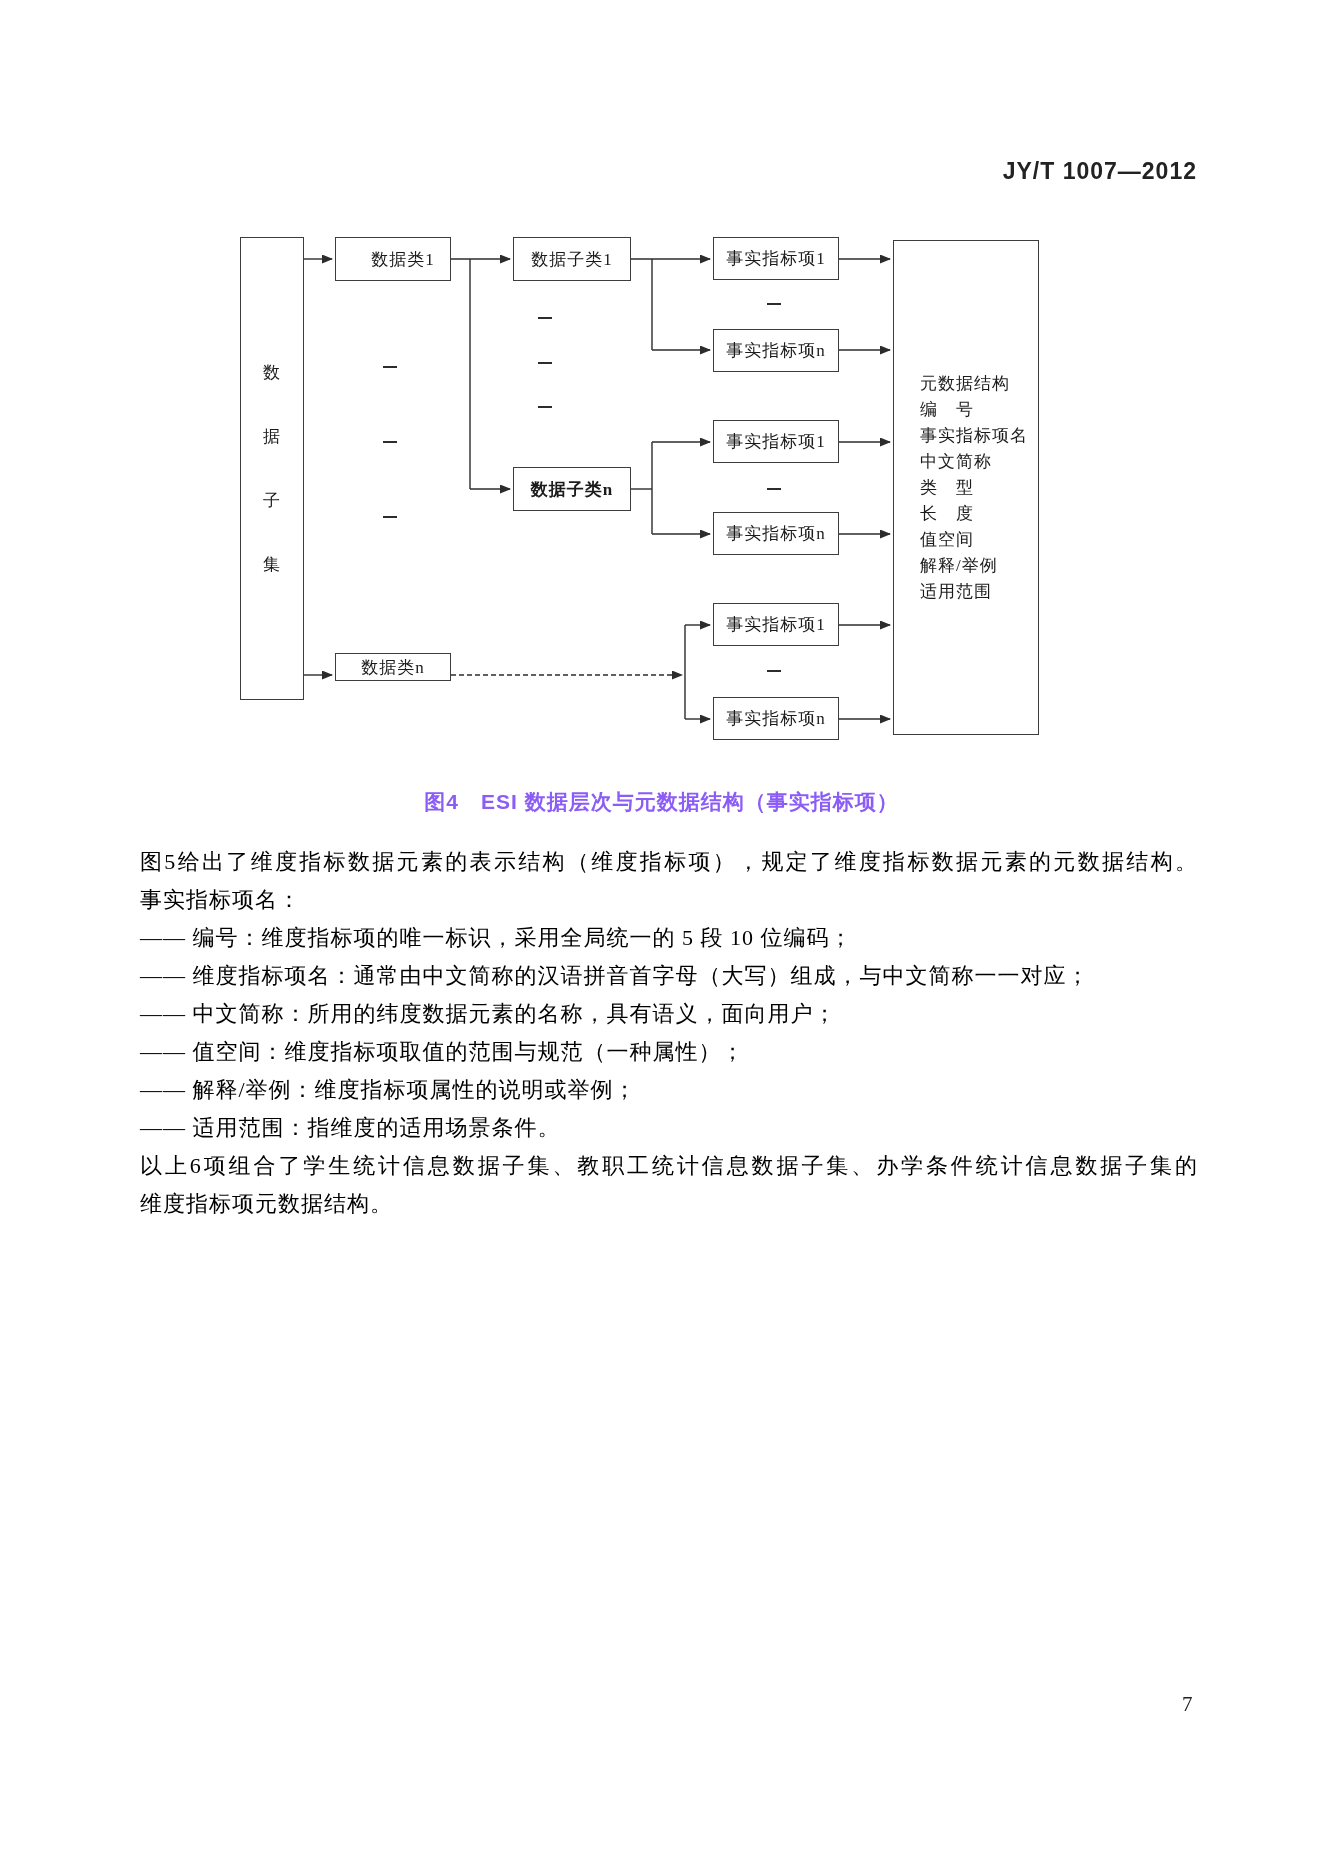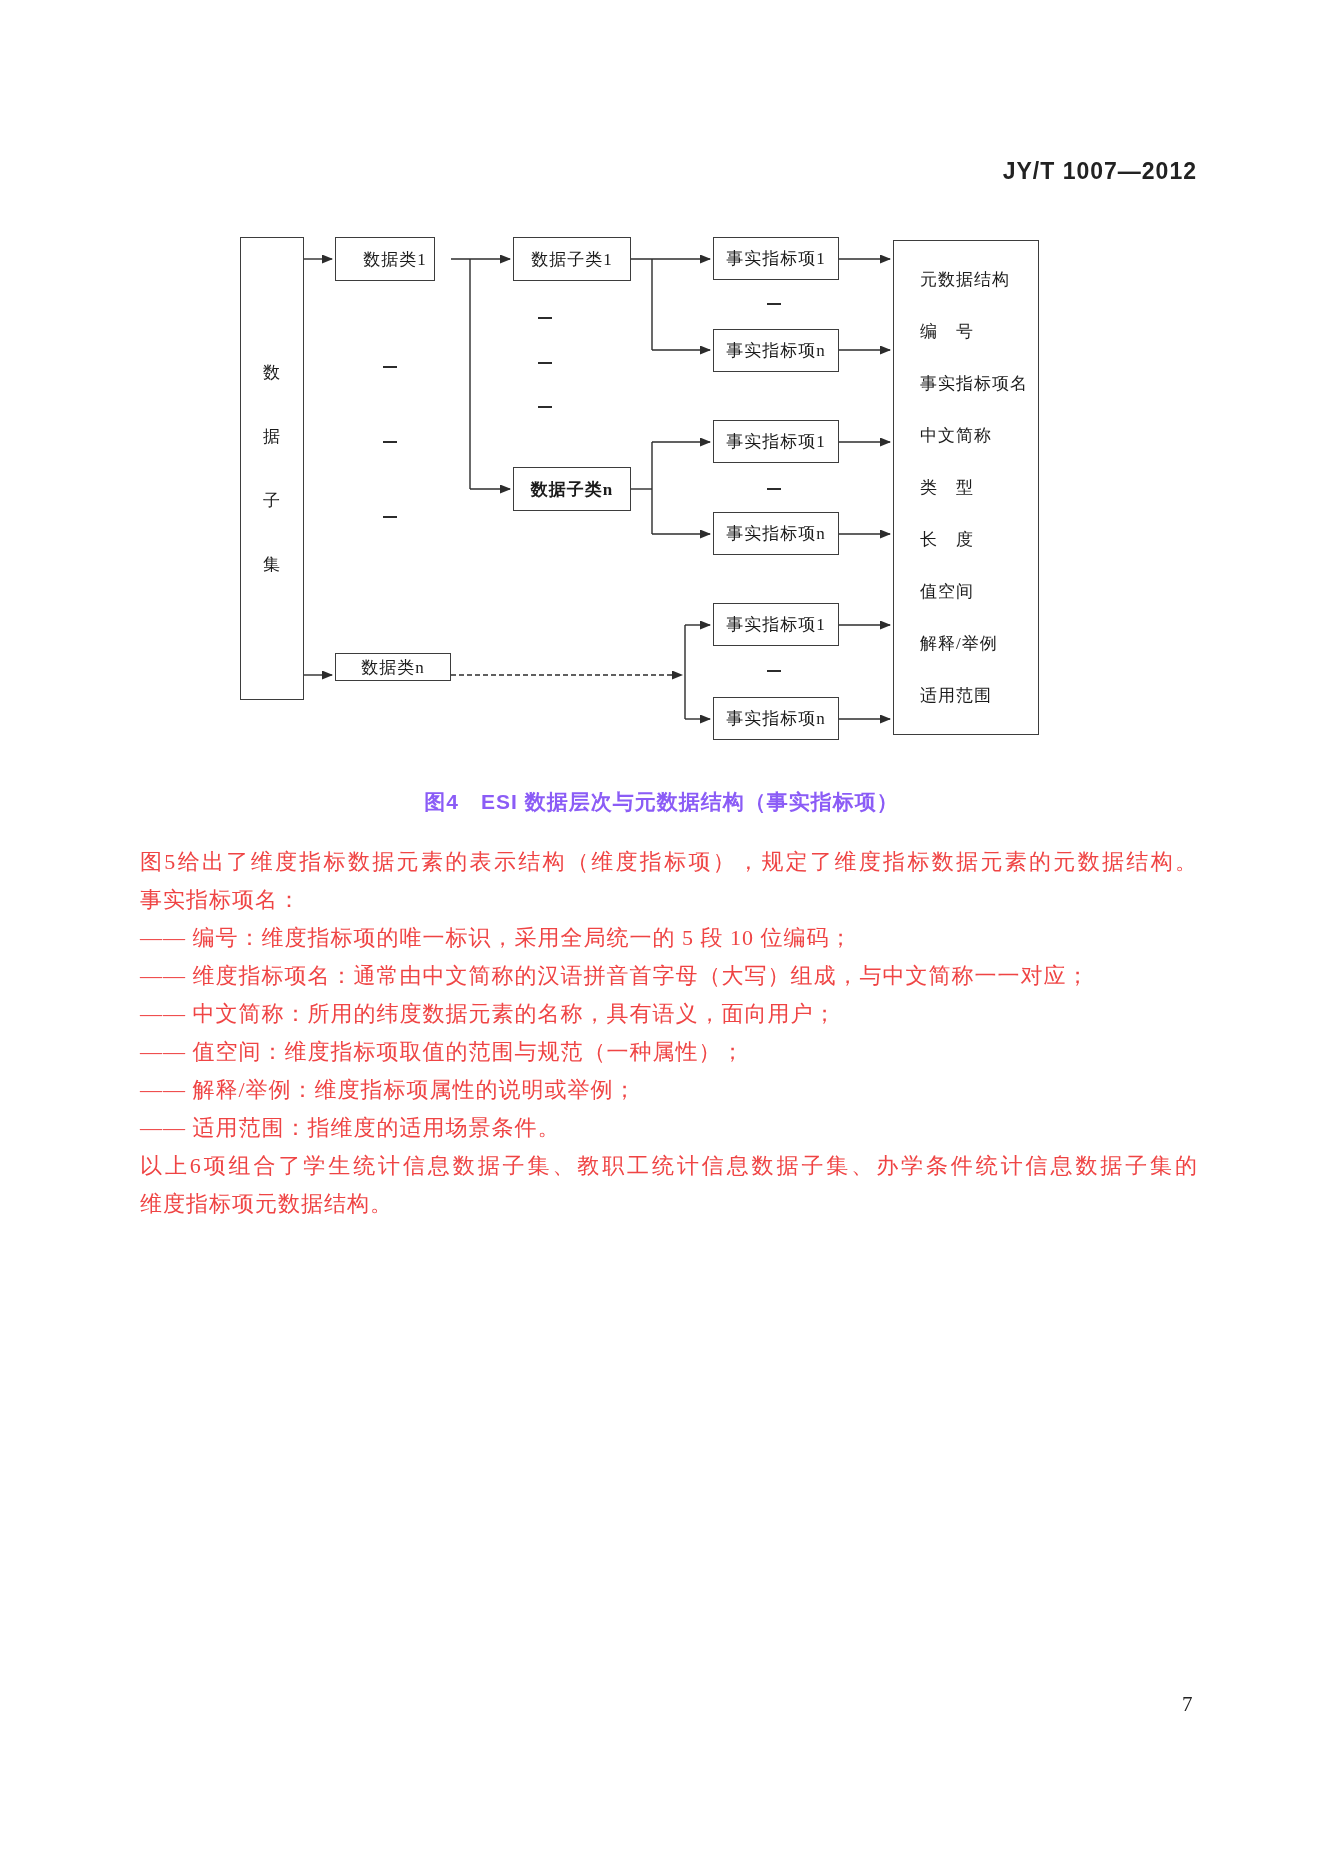--- a/index.html
+++ b/index.html
@@ -16,32 +16,32 @@
   
   .diagram { position:absolute; left:0; top:0; width:1323px; height:780px; }
   .connectors { position:absolute; left:0; top:0; pointer-events:none; }
   .dbox {
     position:absolute; box-sizing:border-box; border:1.5px solid #3d3d3d; background:#fff;
     display:flex; align-items:center; justify-content:center;
     font-size:17px; color:#1b1b1b; letter-spacing:1px;
   }
   .left-box { flex-direction:column; gap:41px; }
   .right-box { flex-direction:column; align-items:flex-start; justify-content:center;
-               gap:35px; padding-left:26px; letter-spacing:1px; }
+               gap:9px; padding-left:26px; letter-spacing:1px; }
   .right-box div { line-height:17px; }
   .dash { position:absolute; width:14px; height:2px; background:#2c2c2c; }
   
   .caption {
     position:absolute; left:0; top:788px; width:1323px; text-align:center;
     font-family:"Liberation Sans","DejaVu Sans",sans-serif;
     font-weight:700; font-size:21px; letter-spacing:1px; color:#8b5cf6;
   }
   .body-text {
     position:absolute; left:140px; top:843px; width:1058px;
-    font-size:22px; line-height:38px; letter-spacing:1px; color:#ef4444;
+    font-size:22px; line-height:38px; letter-spacing:1px; color:#000000;
   }
   .body-text p { margin:0; padding:0; }
   .indent { padding-left:32px; }
   .fill { text-align:justify; text-align-last:justify; }
   .page-number { position:absolute; left:1182px; top:1692px; font-size:21px; color:#222; }
 </style>
 </head>
 <body>
 
 <div class="page">
@@ -84,21 +84,21 @@
       </g>
     </svg>
 
     <div class="dbox left-box" style="left:240px; top:237px; width:64px; height:463px;">
       <span>数</span>
       <span>据</span>
       <span>子</span>
       <span>集</span>
     </div>
 
-    <div class="dbox" style="left:335px; top:237px; width:100px; height:44px;padding-left:20px;">数据类1</div>
+    <div class="dbox" style="left:335px; top:237px; width:116px; height:44px;padding-left:20px;">数据类1</div>
     <div class="dbox" style="left:335px; top:653px; width:116px; height:28px;">数据类n</div>
 
     <div class="dbox" style="left:513px; top:237px; width:118px; height:44px;">数据子类1</div>
     <div class="dbox" style="left:513px; top:467px; width:118px; height:44px;font-weight:bold;">数据子类n</div>
 
     <div class="dbox" style="left:713px; top:237px; width:126px; height:43px;">事实指标项1</div>
     <div class="dbox" style="left:713px; top:329px; width:126px; height:43px;">事实指标项n</div>
     <div class="dbox" style="left:713px; top:420px; width:126px; height:43px;">事实指标项1</div>
     <div class="dbox" style="left:713px; top:512px; width:126px; height:43px;">事实指标项n</div>
     <div class="dbox" style="left:713px; top:603px; width:126px; height:43px;">事实指标项1</div>

